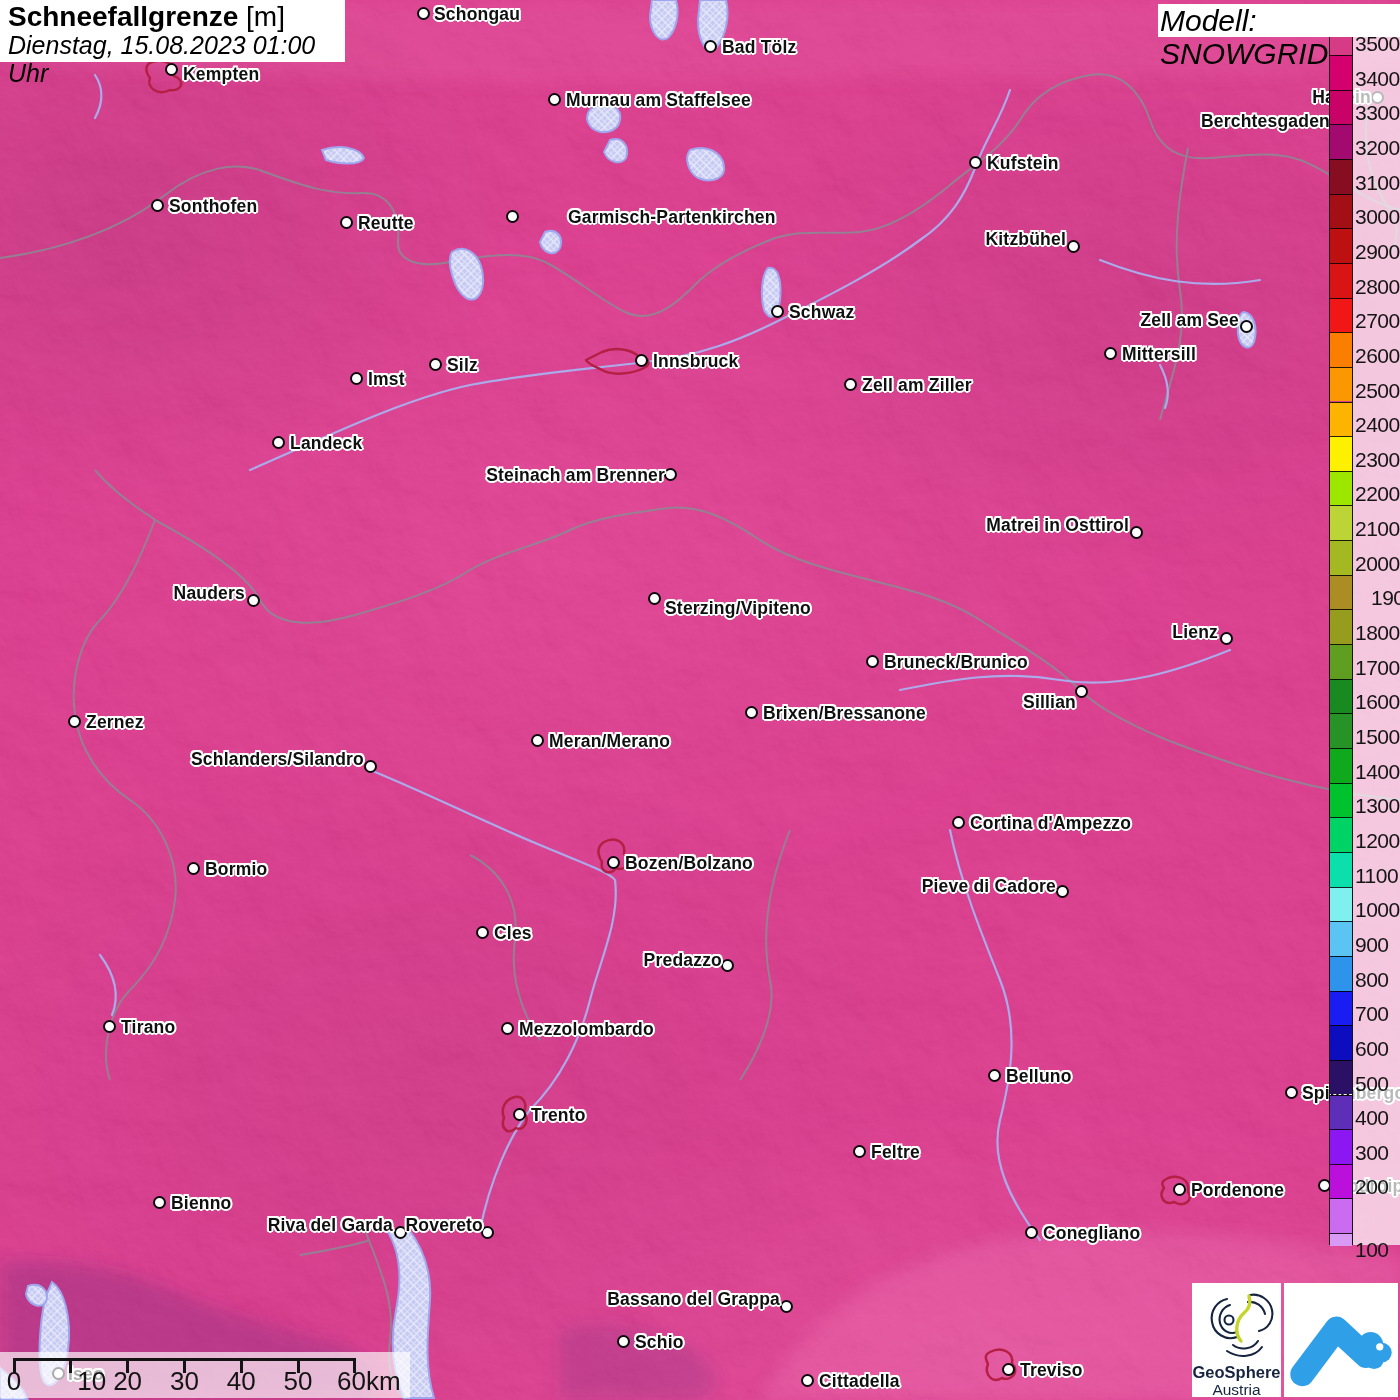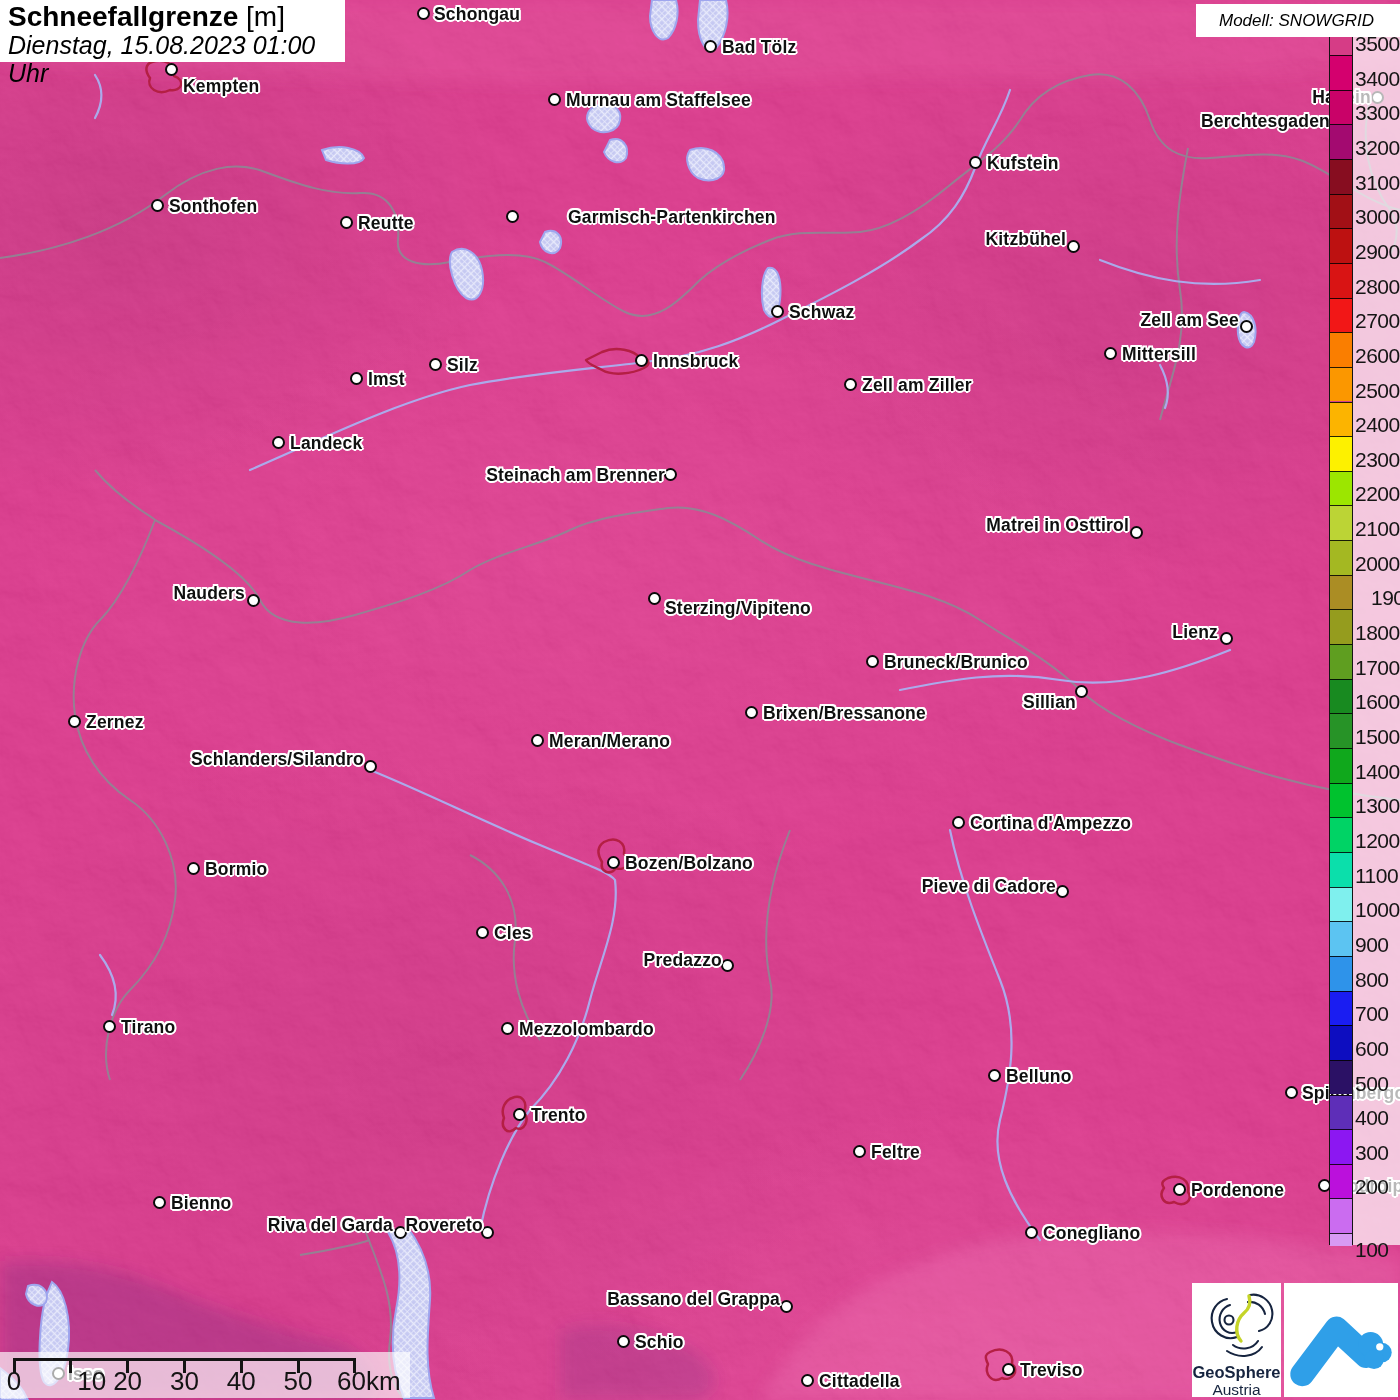--- a/index.html
+++ b/index.html
@@ -32,22 +32,22 @@
   #scalebar{position:absolute;left:0;top:1352px;width:410px;height:46px;
        background:rgba(255,255,255,.66);z-index:4;}
   #sb-line{position:absolute;left:14px;top:6px;width:342px;border-top:3px solid #141414;}
   .sb-tick{position:absolute;top:6px;width:3px;height:15px;background:#141414;}
   .sb-label{position:absolute;top:14px;transform:translateX(-50%);font-size:26px;color:#141414;}
   #title-box{position:absolute;left:0;top:0;width:345px;height:62px;background:#fff;z-index:6;
        padding:3px 0 0 8px;box-sizing:border-box;color:#000;}
   #title-line1{font-size:28px;font-weight:bold;line-height:28px;}
   #title-line1 .unit{font-weight:normal;}
   #title-line2{font-size:25px;font-style:italic;line-height:28px;}
-  #model-box{position:absolute;right:0;top:4px;width:204px;height:33px;background:#fff;z-index:6;
-       font-size:17px;font-style:italic;color:#000;line-height:33px;padding-left:23px;box-sizing:border-box;}
+  #model-box{position:absolute;right:0;top:4px;width:242px;height:33px;background:#fff;z-index:6;
+       font-size:30px;font-style:italic;color:#000;line-height:33px;padding-left:2px;box-sizing:border-box;}
   #geo-box{position:absolute;left:1192px;top:1283px;width:89px;height:114px;background:#fff;z-index:5;text-align:center;}
   #geo-name{font-size:16.5px;font-weight:bold;color:#16243f;line-height:17px;margin-top:1px;}
   #geo-country{font-size:15.5px;color:#16243f;line-height:18px;}
   #blue-box{position:absolute;left:1284px;top:1283px;width:114px;height:114px;background:#fff;z-index:5;}
 </style>
 </head>
 <body>
 
 <div id="stage">
 
@@ -134,21 +134,21 @@
       <div class="city" style="left: 424px; top: 14px;">
         <span class="dot"></span>
         <span class="clabel" style="left: 10px; top: 0px;">Schongau</span>
       </div>
       <div class="city" style="left: 711px; top: 47px;">
         <span class="dot"></span>
         <span class="clabel" style="left: 11px; top: 0px;">Bad Tölz</span>
       </div>
       <div class="city" style="left: 172px; top: 70px;">
         <span class="dot"></span>
-        <span class="clabel" style="left: 11px; top: 16px;">Kempten</span>
+        <span class="clabel" style="left: 11px; top: 4px;">Kempten</span>
       </div>
       <div class="city" style="left: 555px; top: 100px;">
         <span class="dot"></span>
         <span class="clabel" style="left: 11px; top: 0px;">Murnau am Staffelsee</span>
       </div>
       <div class="city" style="left: 976px; top: 163px;">
         <span class="dot"></span>
         <span class="clabel" style="left: 11px; top: 0px;">Kufstein</span>
       </div>
       <div class="city" style="left: 158px; top: 206px;">

